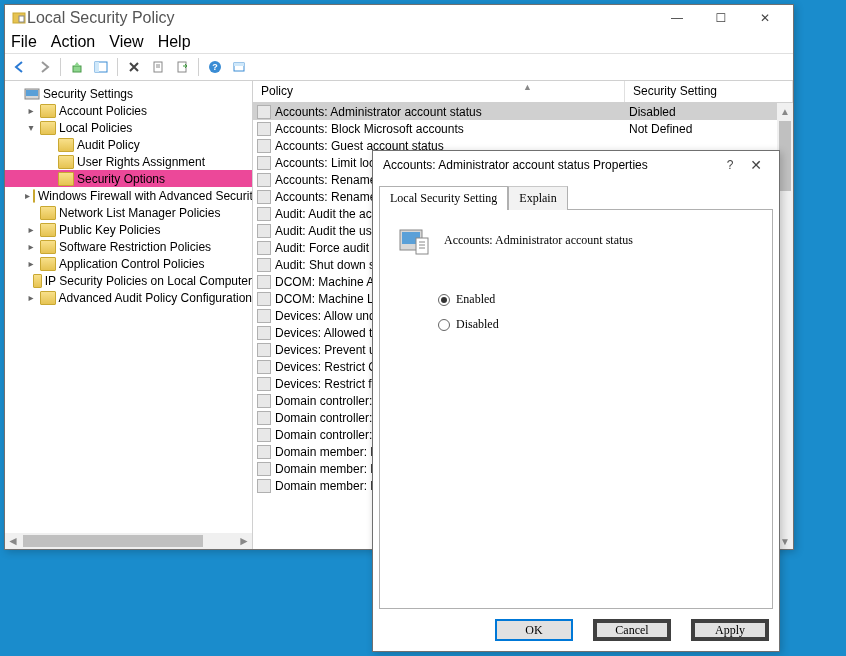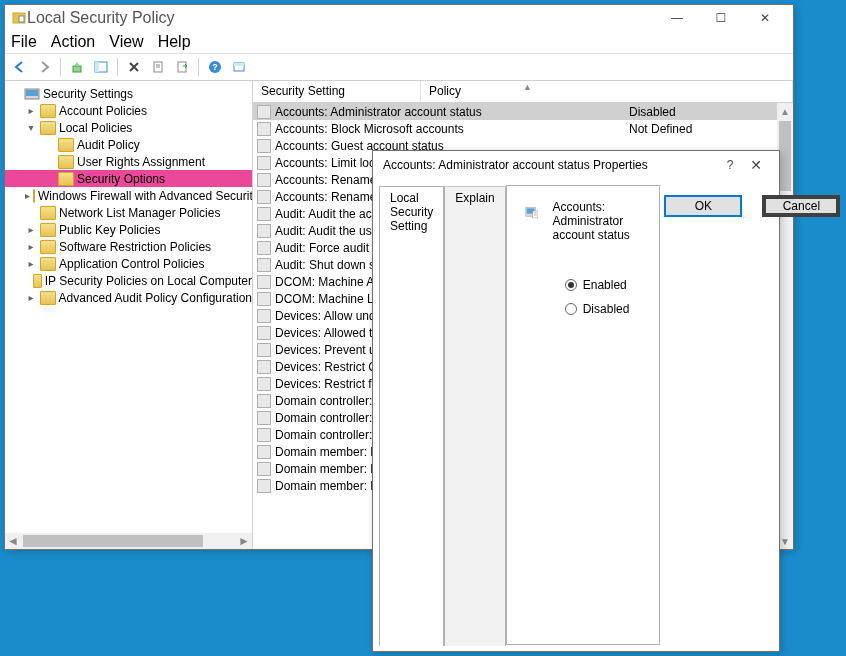--- a/index.html
+++ b/index.html
@@ -44,21 +44,21 @@
 .list-row .c2 { flex: 1; padding-left: 4px; }
 .pol-icon { width: 14px; height: 14px; margin-right: 4px; display: inline-block; background: #e8e8e8; border: 1px solid #b0b0b0; flex-shrink: 0; }
 .list-scroll-v { position: absolute; right: 0; top: 22px; bottom: 0; width: 16px; background: #f0f0f0; }
 .list-scroll-v .sb-thumb { width: 12px; height: 70px; background: #c0c0c0; margin: 18px 2px; }
 .list-scroll-v .sb-arr { position: absolute; width: 16px; height: 16px; display: flex; align-items: center; justify-content: center; color: #888; font-size: 10px; }
 .dialog { left: 372px; top: 150px; width: 408px; height: 502px; }
 .dlg-title { height: 28px; display: flex; align-items: center; padding: 0 10px; font-size: 12px; }
 .dlg-title .t { flex: 1; }
 .dlg-title .help { width: 26px; text-align: center; color: #444; }
 .dlg-title .close { width: 26px; text-align: center; color: #444; font-size: 14px; }
-.dlg-body { padding: 6px; height: calc(100% - 28px); display: flex; flex-direction: row; }
+.dlg-body { padding: 6px; height: calc(100% - 28px); display: flex; flex-direction: column; font-family: Liberation Serif, serif; }
 .tabs { display: flex; }
 .tab { padding: 4px 10px; border: 1px solid #b0b0b0; border-bottom: none; background: #fff; font-size: 12px; position: relative; top: 1px; }
 .tab.active { z-index: 2; background: #fff; }
 .tab:not(.active) { background: #f2f2f2; border-top-color: #c8c8c8; }
 .tab-panel { flex: 1; border: 1px solid #b0b0b0; padding: 14px 18px; background: #fff; }
 .prop-head { display: flex; align-items: center; gap: 14px; margin-bottom: 36px; }
 .prop-icon { width: 32px; height: 32px; }
 .radio-row { display: flex; align-items: center; margin: 10px 0 10px 40px; gap: 6px; font-size: 12px; }
 .radio-outer { width: 12px; height: 12px; border: 1px solid #666; border-radius: 50%; display: flex; align-items: center; justify-content: center; }
 .radio-dot { width: 6px; height: 6px; background: #333; border-radius: 50%; }
@@ -251,22 +251,22 @@
         </ul>
       <div class="tree-scroll-h">
         <div class="sb-arr">◄</div>
         <div class="sb-thumb"></div>
         <div class="sb-arr" style="margin-left:auto">►</div>
       </div>
     </div>
     <div class="list">
       <div class="list-header" style="position:relative">
         <span class="sort-ind">▲</span>
+        <div class="col col-policy">Policy</div>
         <div class="col col-setting">Security Setting</div>
-        <div class="col col-policy">Policy</div>
       </div>
       <div class="list-body" id="list-body">
           <div class="list-row sel">
             <div class="c1">
               <span class="pol-icon"></span>
               <span>Accounts: Administrator account status</span>
             </div>
             <div class="c2">Disabled</div>
           </div>
           <div class="list-row">

